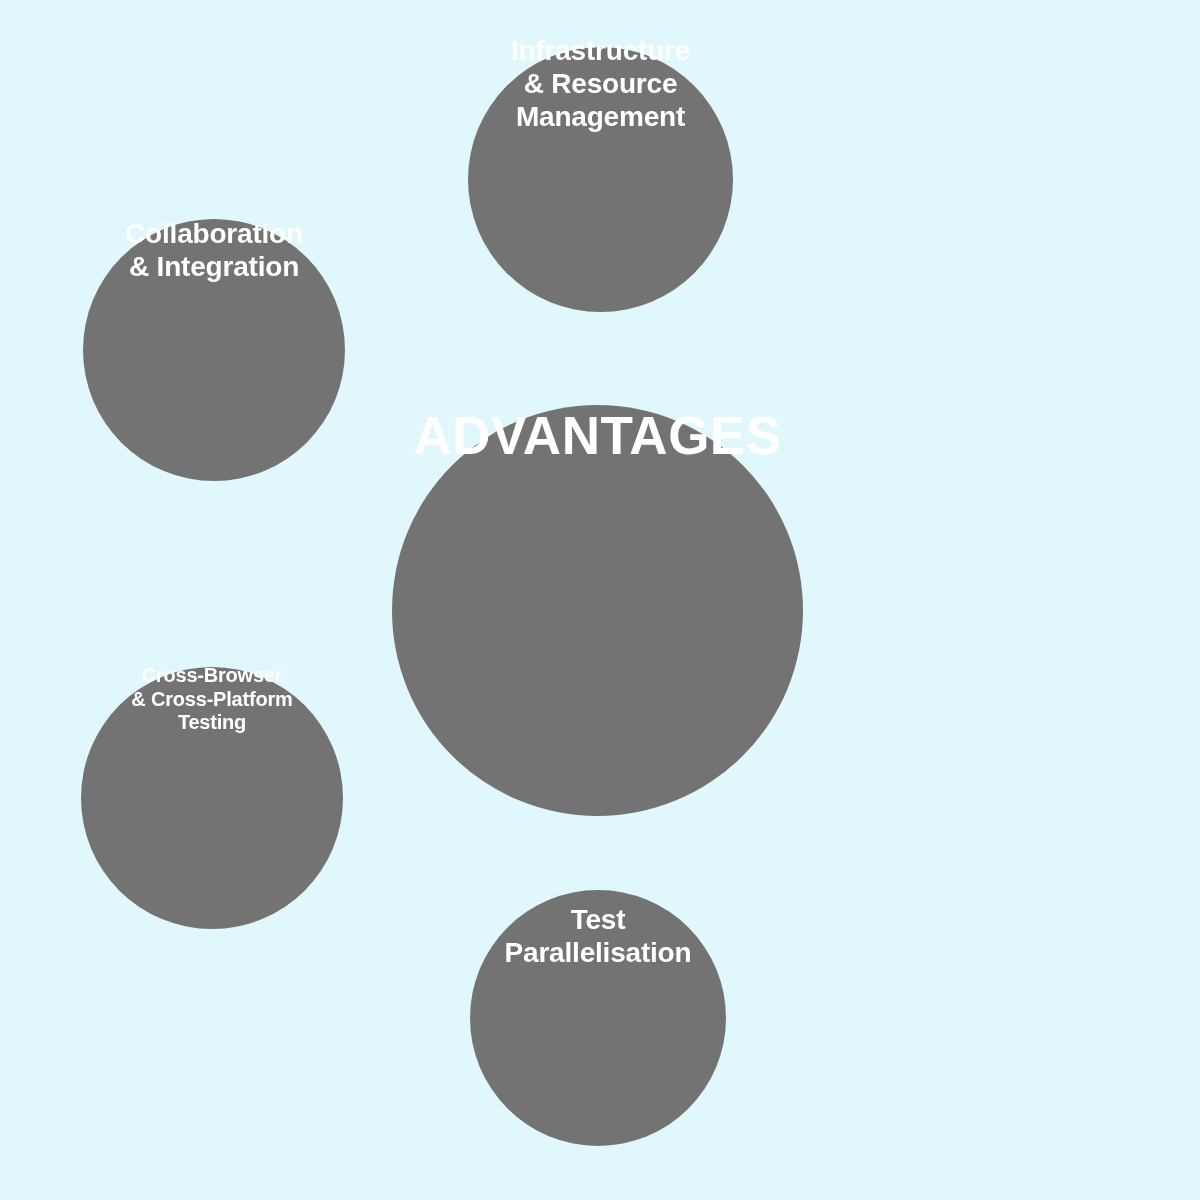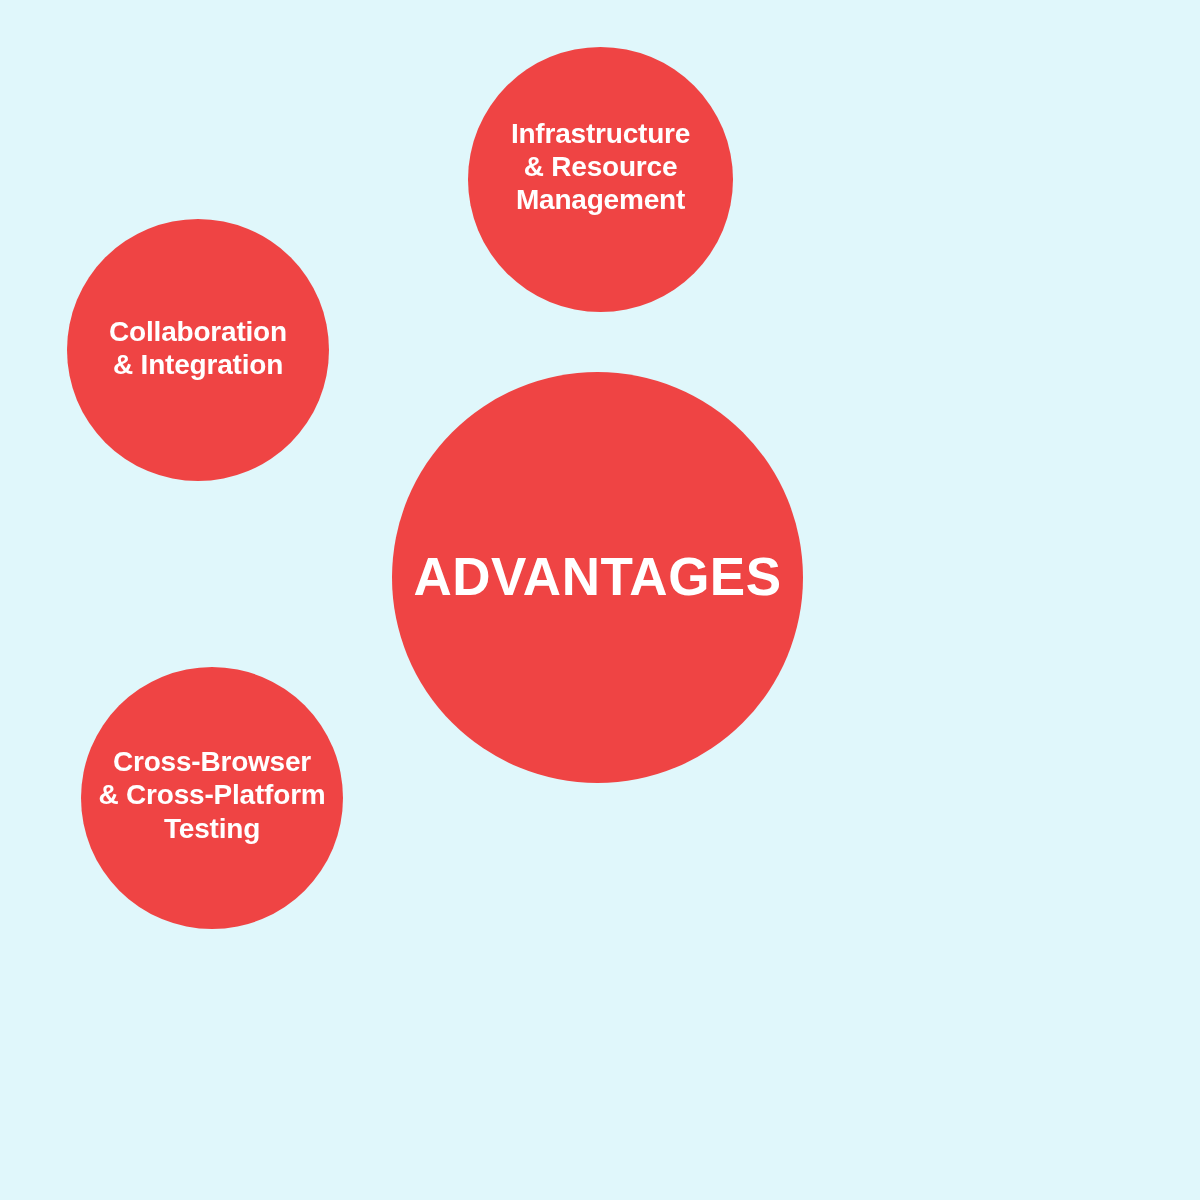--- a/index.html
+++ b/index.html
@@ -14,60 +14,60 @@
   }
   #diagram {
     position: relative;
     width: 1200px;
     height: 1200px;
     background: #e0f7fb;
   }
   .node {
     position: absolute;
     border-radius: 50%;
-    background: #ef4444;
+    background: #737373;
     display: flex;
-    align-items: center;
+    align-items: flex-start;
     justify-content: center;
     box-sizing: border-box;
   }
   .node-label {
     color: #ffffff;
     font-weight: bold;
     text-align: center;
     line-height: 1.18;
     white-space: pre-line;
     letter-spacing: -0.2px;
     width: 150%;
   }
   
   #node-center {
     left: 392px;
-    top: 372px;
+    top: 405px;
     width: 411px;
     height: 411px;
   }
   #node-center .node-label {
     font-size: 53px;
     letter-spacing: 0.5px;
     width: 130%;
   }
   
   #node-top {
     left: 468px;
     top: 47px;
     width: 265px;
     height: 265px;
   }
   #node-top .node-label {
     font-size: 28px;
     transform: translateY(-13px);
   }
   #node-topleft {
-    left: 67px;
+    left: 83px;
     top: 219px;
     width: 262px;
     height: 262px;
   }
   #node-topleft .node-label {
     font-size: 28px;
     transform: translateY(-2px);
   }
   #node-topright {
     left: 857px;
@@ -79,21 +79,21 @@
     font-size: 28px;
     transform: translate(9px, -2px);
   }
   #node-bottomleft {
     left: 81px;
     top: 667px;
     width: 262px;
     height: 262px;
   }
   #node-bottomleft .node-label {
-    font-size: 28px;
+    font-size: 20px;
     transform: translateY(-3px);
   }
   #node-bottomright {
     left: 857px;
     top: 668px;
     width: 260px;
     height: 260px;
   }
   #node-bottomright .node-label {
     font-size: 28px;
@@ -131,14 +131,18 @@
     <span class="node-label">ADVANTAGES</span>
   </div>
 
   <div class="node" id="node-bottomleft">
     <span class="node-label">Cross-Browser
 &amp; Cross-Platform
 Testing</span>
   </div>
 
 
+  <div class="node" id="node-bottom">
+    <span class="node-label">Test
+Parallelisation</span>
+  </div>
 
 </div>
 
 </body></html>

